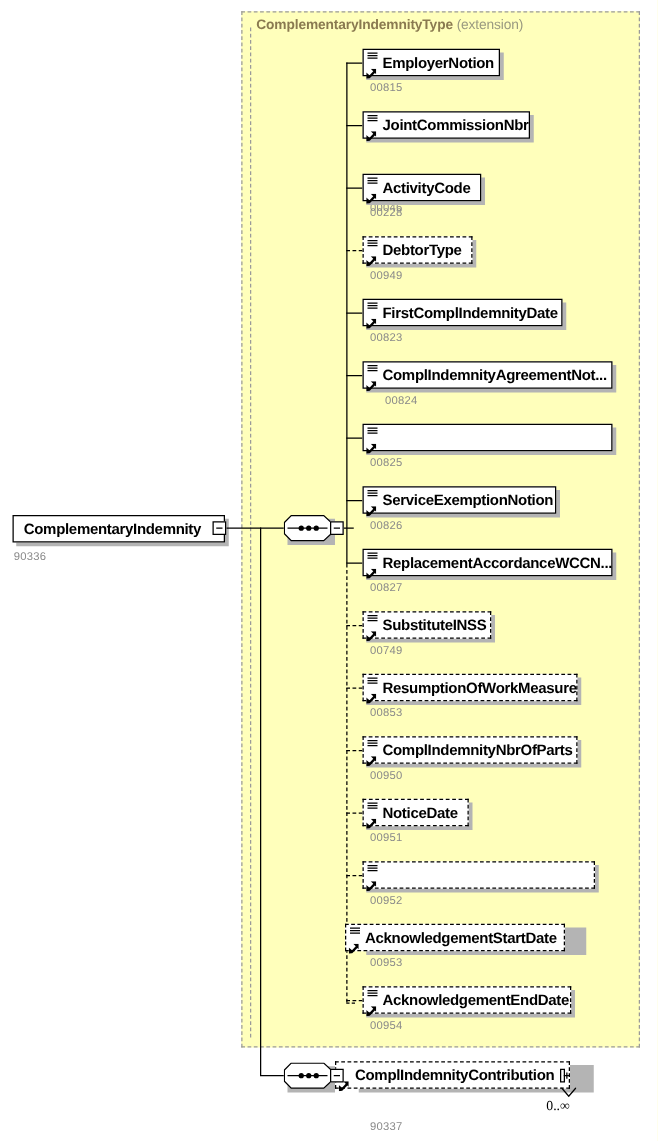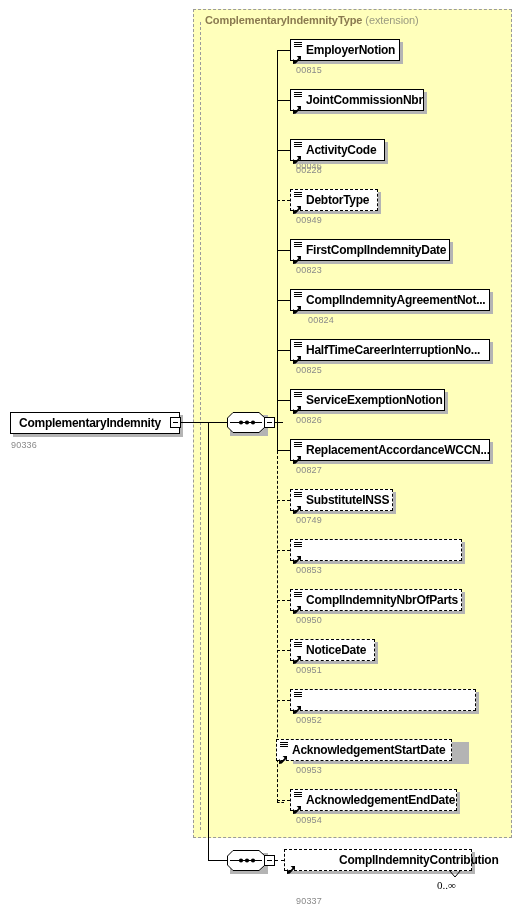--- a/index.html
+++ b/index.html
@@ -242,21 +242,21 @@
       <line x1="3" y1="10.5" x2="35" y2="10.5" stroke="#000000" stroke-width="1"></line>
       <circle cx="14" cy="10.5" r="2.1" fill="#000000"></circle>
       <circle cx="20" cy="10.5" r="2.1" fill="#000000"></circle>
       <circle cx="26" cy="10.5" r="2.1" fill="#000000"></circle>
     </svg>
   </div>
   <div class="toggle" style="left:264px; top:855px;"></div>
   <div class="dl h" style="left:275px; top:860px; width:9px;"></div>
 
   <div class="node-shadow" style="left:287px; top:852px; width:188px; height:22px;"></div>
-  <div class="node optional" style="left:284px; top:849px; width:188px;gap:39px;">
+  <div class="node optional" style="left:268px; top:849px; width:188px;">
     <span class="elem-icon arrow-only">
       <span class="arrow">
         <svg width="8" height="8" viewBox="0 0 8 8">
           <polygon points="0,8 0,3 2.6,5.2 5.6,2.0 3.6,0 8,0 8,4.4 6.9,3.3 2.8,7.6" fill="#000000"></polygon>
         </svg>
       </span>
     </span>
     <span class="node-label">ComplIndemnityContribution</span>
     <span style="flex:1 1 auto;"></span>
     <span class="toggle plus inline"></span>
@@ -371,21 +371,20 @@
         <span class="elem-icon">
           <span class="lines">
             <i></i>
             <i></i>
             <i></i>
           </span>
           <span class="arrow"><svg width="8" height="8" viewBox="0 0 8 8">
               <polygon points="0,8 0,3 2.6,5.2 5.6,2.0 3.6,0 8,0 8,4.4 6.9,3.3 2.8,7.6" fill="#000000"></polygon>
             </svg></span>
         </span>
-        <span class="node-label">HalfTimeCareerInterruptionNo...</span>
       </div>
       <div class="code" style="left: 296px; top: 365px;">00825</div>
       <div class="ln h" style="left: 277px; top: 400px; width: 13px;"></div>
       <div class="node-shadow" style="left: 293px; top: 392px; width: 155px; height: 22px;"></div>
       <div class="node" style="left: 290px; top: 389px; width: 155px;">
         <span class="elem-icon">
           <span class="lines">
             <i></i>
             <i></i>
             <i></i>
@@ -435,20 +434,21 @@
         <span class="elem-icon">
           <span class="lines">
             <i></i>
             <i></i>
             <i></i>
           </span>
           <span class="arrow"><svg width="8" height="8" viewBox="0 0 8 8">
               <polygon points="0,8 0,3 2.6,5.2 5.6,2.0 3.6,0 8,0 8,4.4 6.9,3.3 2.8,7.6" fill="#000000"></polygon>
             </svg></span>
         </span>
+        <span class="node-label">ResumptionOfWorkMeasure</span>
       </div>
       <div class="code" style="left: 296px; top: 565px;">00853</div>
       <div class="dl h" style="left: 277px; top: 600px; width: 13px;"></div>
       <div class="node-shadow" style="left: 293px; top: 592px; width: 172px; height: 22px;"></div>
       <div class="node optional" style="left: 290px; top: 589px; width: 172px;">
         <span class="elem-icon">
           <span class="lines">
             <i></i>
             <i></i>
             <i></i>

